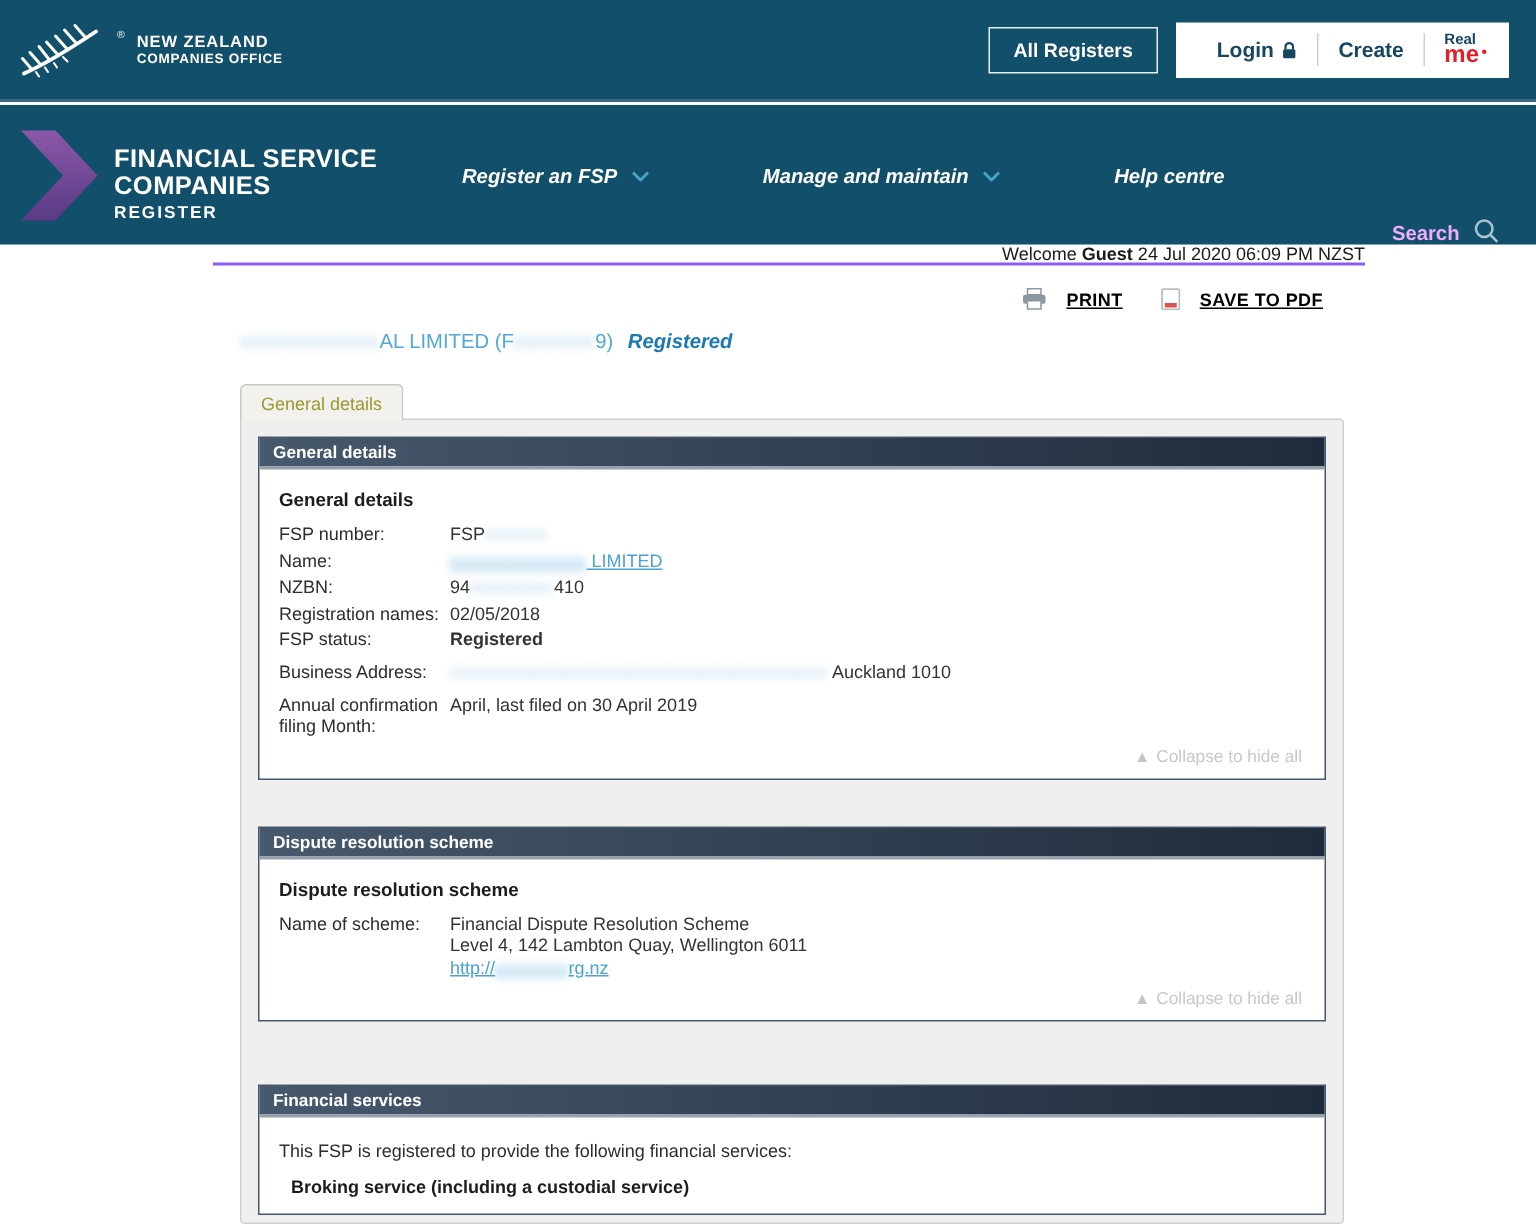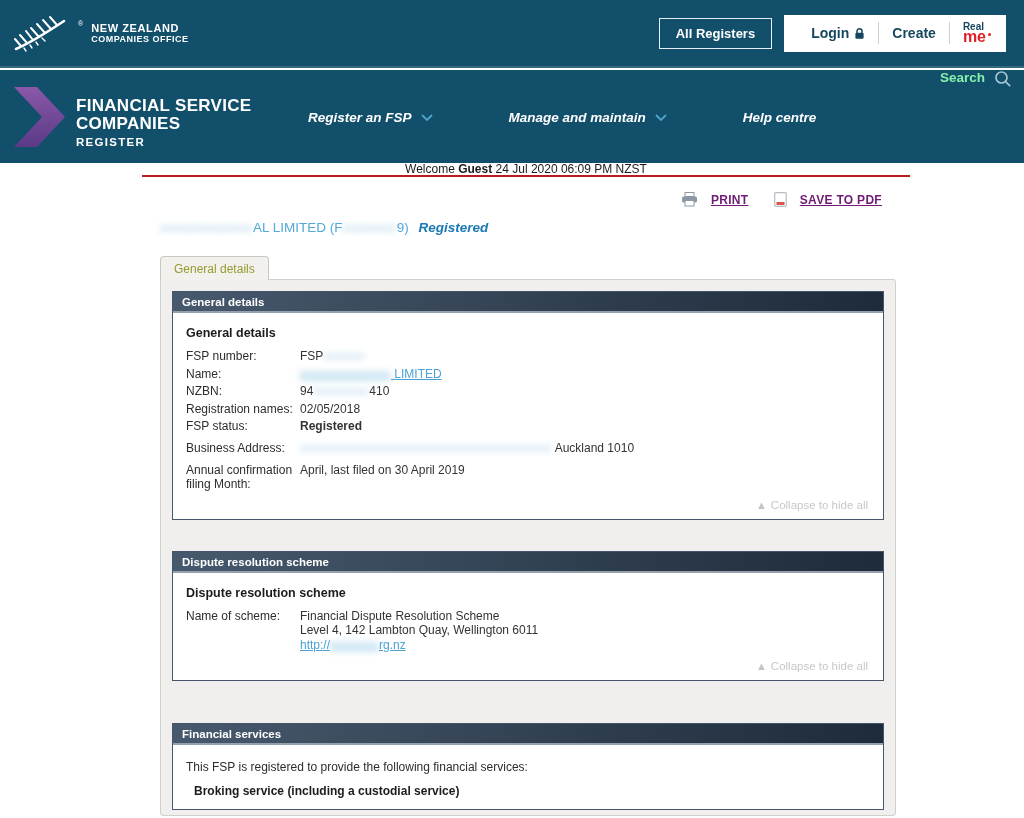--- a/index.html
+++ b/index.html
@@ -42,37 +42,37 @@
   .navbar {
     position:absolute; left:0; top:70px; width:1024px; height:93px;
     background:#114f6b;
   }
   .brand { position:absolute; left:10px; top:16px; display:flex; gap:10px; align-items:flex-end; text-decoration:none; }
   .brand-text { color:#fff; line-height:1.05; padding-top:2px; }
   .brand-l1, .brand-l2 { font-size:17px; font-weight:bold; letter-spacing:.3px; }
   .brand-l3 { font-size:11.5px; font-weight:bold; letter-spacing:1.3px; margin-top:3px; }
   .nav-items { position:absolute; left:308px; top:0; height:94px; display:flex; align-items:center; gap:76px;font-style:italic; }
   .nav-item { color:#fff; font-size:13.5px; font-weight:bold; text-decoration:none; display:flex; align-items:center; gap:9px; }
-  .nav-search { position:absolute; right:12px; top:0; height:93px; display:flex; align-items:flex-start; gap:9px;
-    color:#86efac; font-size:13.5px; font-weight:bold; text-decoration:none; }
+  .nav-search { position:absolute; right:24px; top:0; height:93px; display:flex; align-items:flex-end; gap:9px;
+    color:#f0abfc; font-size:13.5px; font-weight:bold; text-decoration:none; }
 
   
   .welcome-row {
     position:absolute; left:142px; top:163px; width:768px; height:14px;
-    border-bottom:2px solid #b91c1c; text-align:center;
+    border-bottom:2px solid #8b5cf6; text-align:right;
     font-size:12px; color:#1a1a1a; line-height:13px;
   }
   .welcome-row b { font-weight:bold; }
 
   
   .actions-row {
     position:absolute; left:142px; top:192px; width:740px; text-align:right;
     font-size:12px;
   }
-  .action-link { color:#701a75; font-weight:bold; text-decoration:underline; letter-spacing:.3px; margin-left:8px; }
+  .action-link { color:#000000; font-weight:bold; text-decoration:underline; letter-spacing:.3px; margin-left:8px; }
   .action-group { display:inline-flex; align-items:center; margin-left:22px; }
   .action-group .ic { display:inline-block; margin-right:5px; }
 
   
   .title-row { position:absolute; left:160px; top:220px; font-size:13.5px; color:#52a8d8; }
   .title-status { color:#1a79b5; font-weight:bold; font-style:italic; margin-left:6px; }
 
   .redact { filter:blur(3px); opacity:.8; letter-spacing:1px; }
   .redact.blue { color:#8fc0e0; }
 

